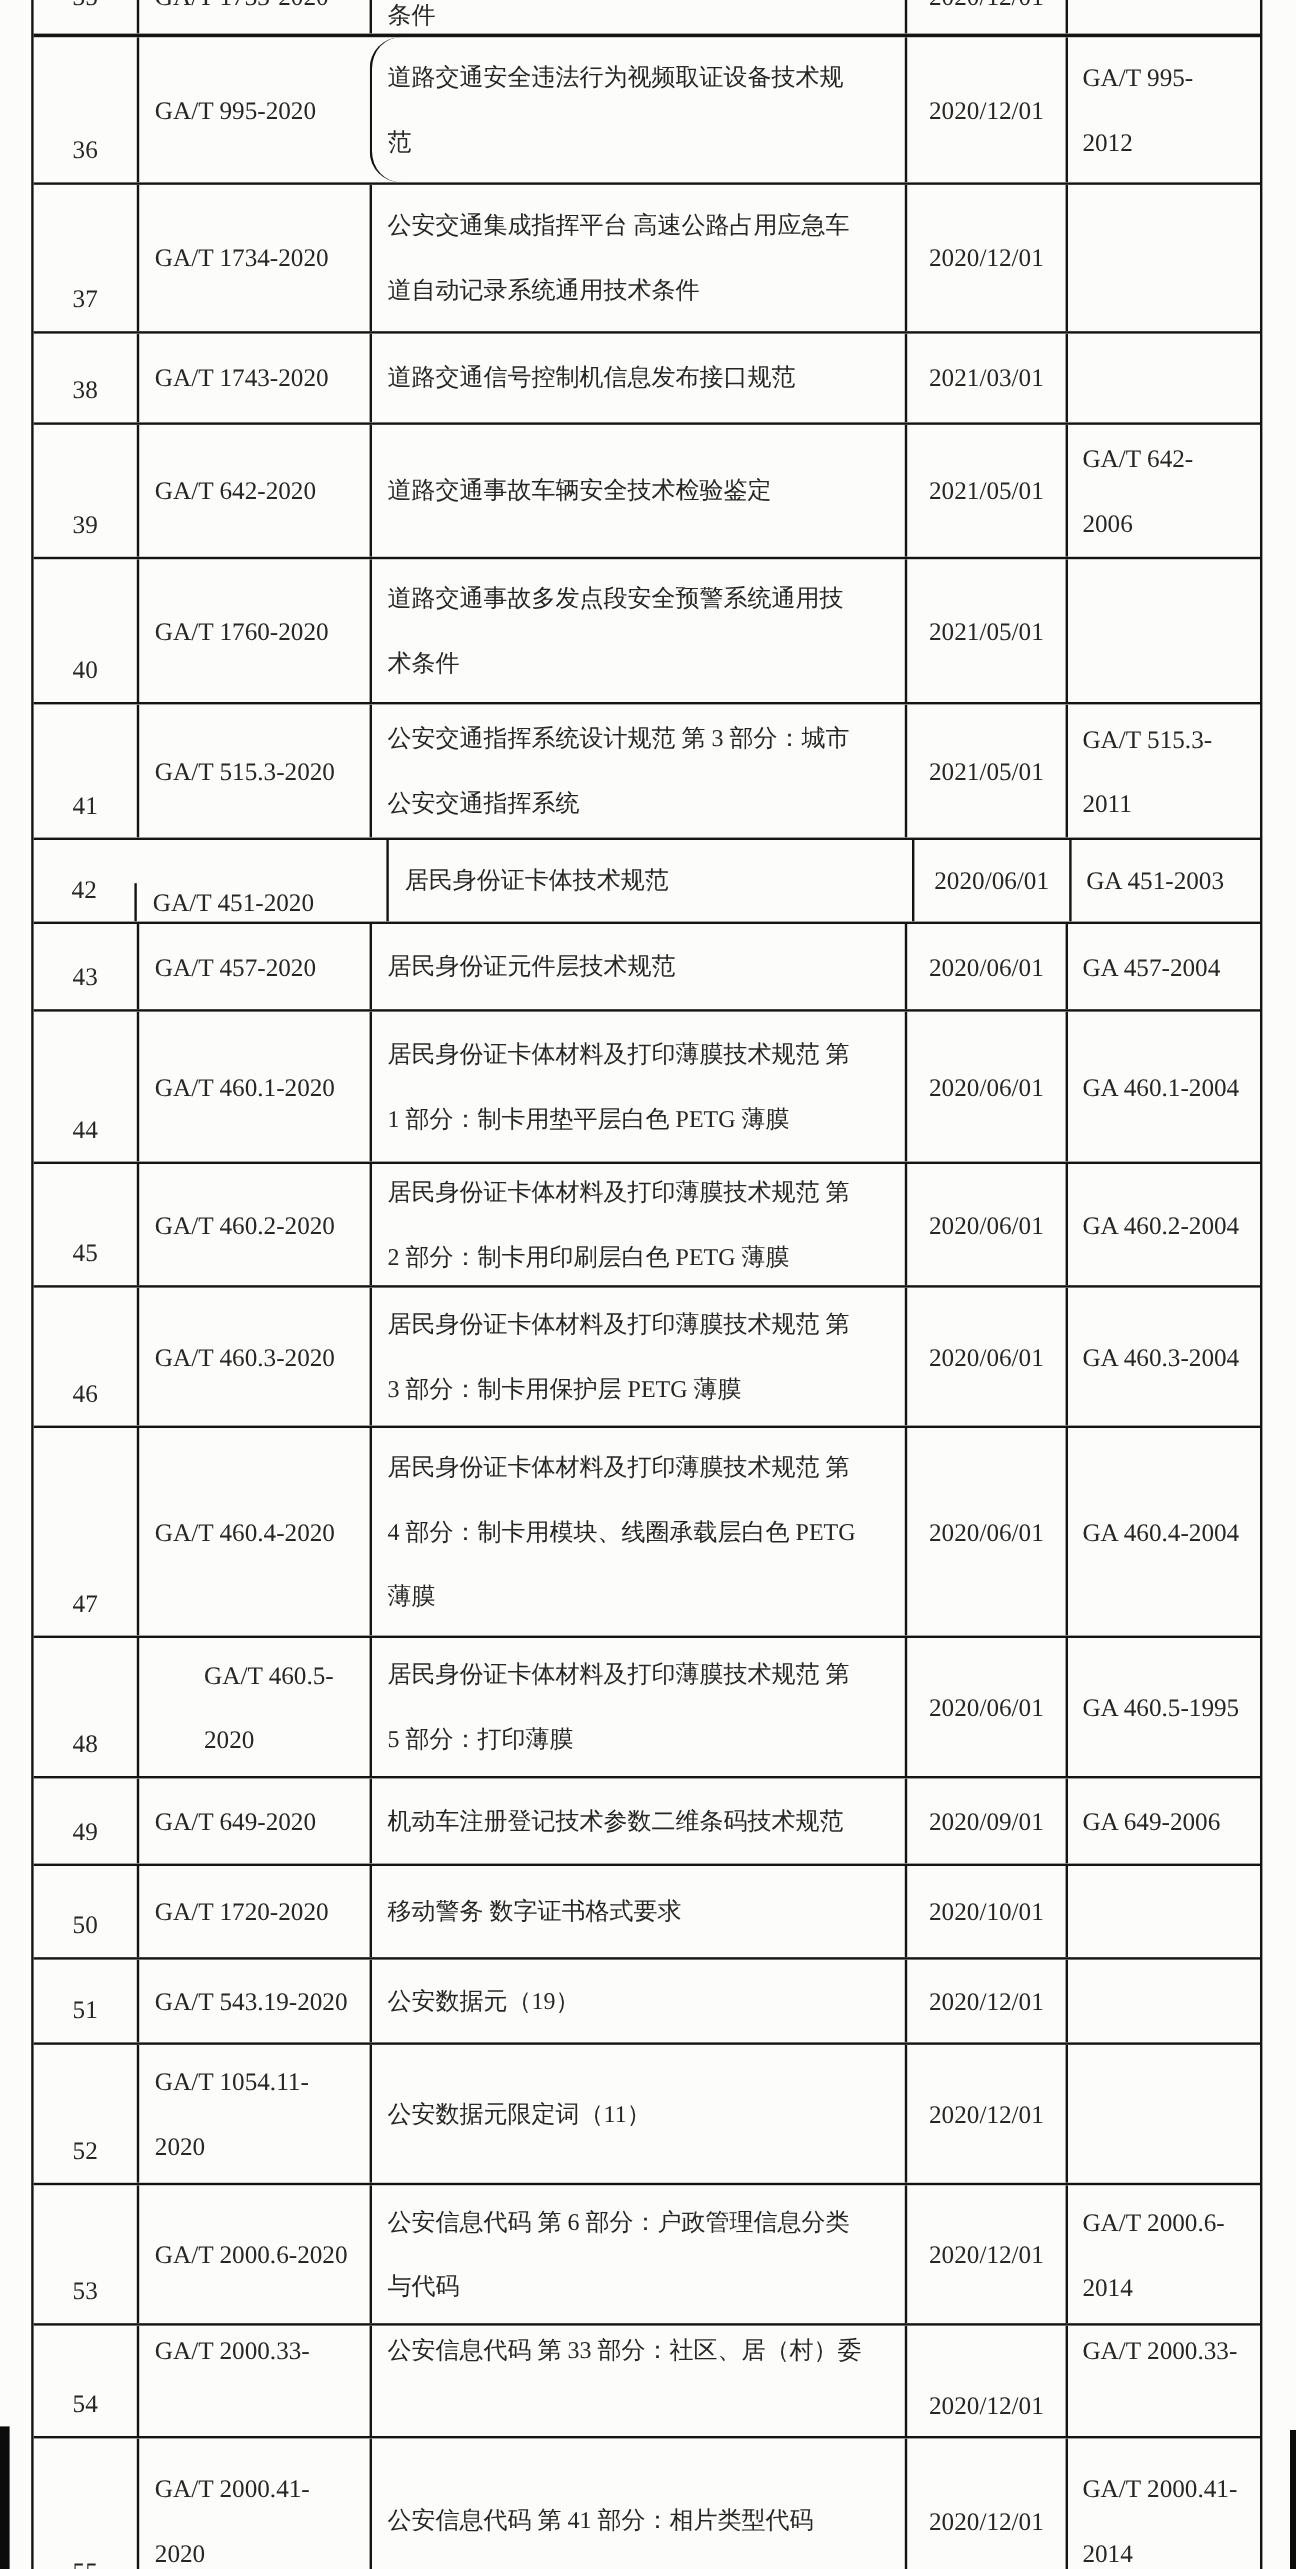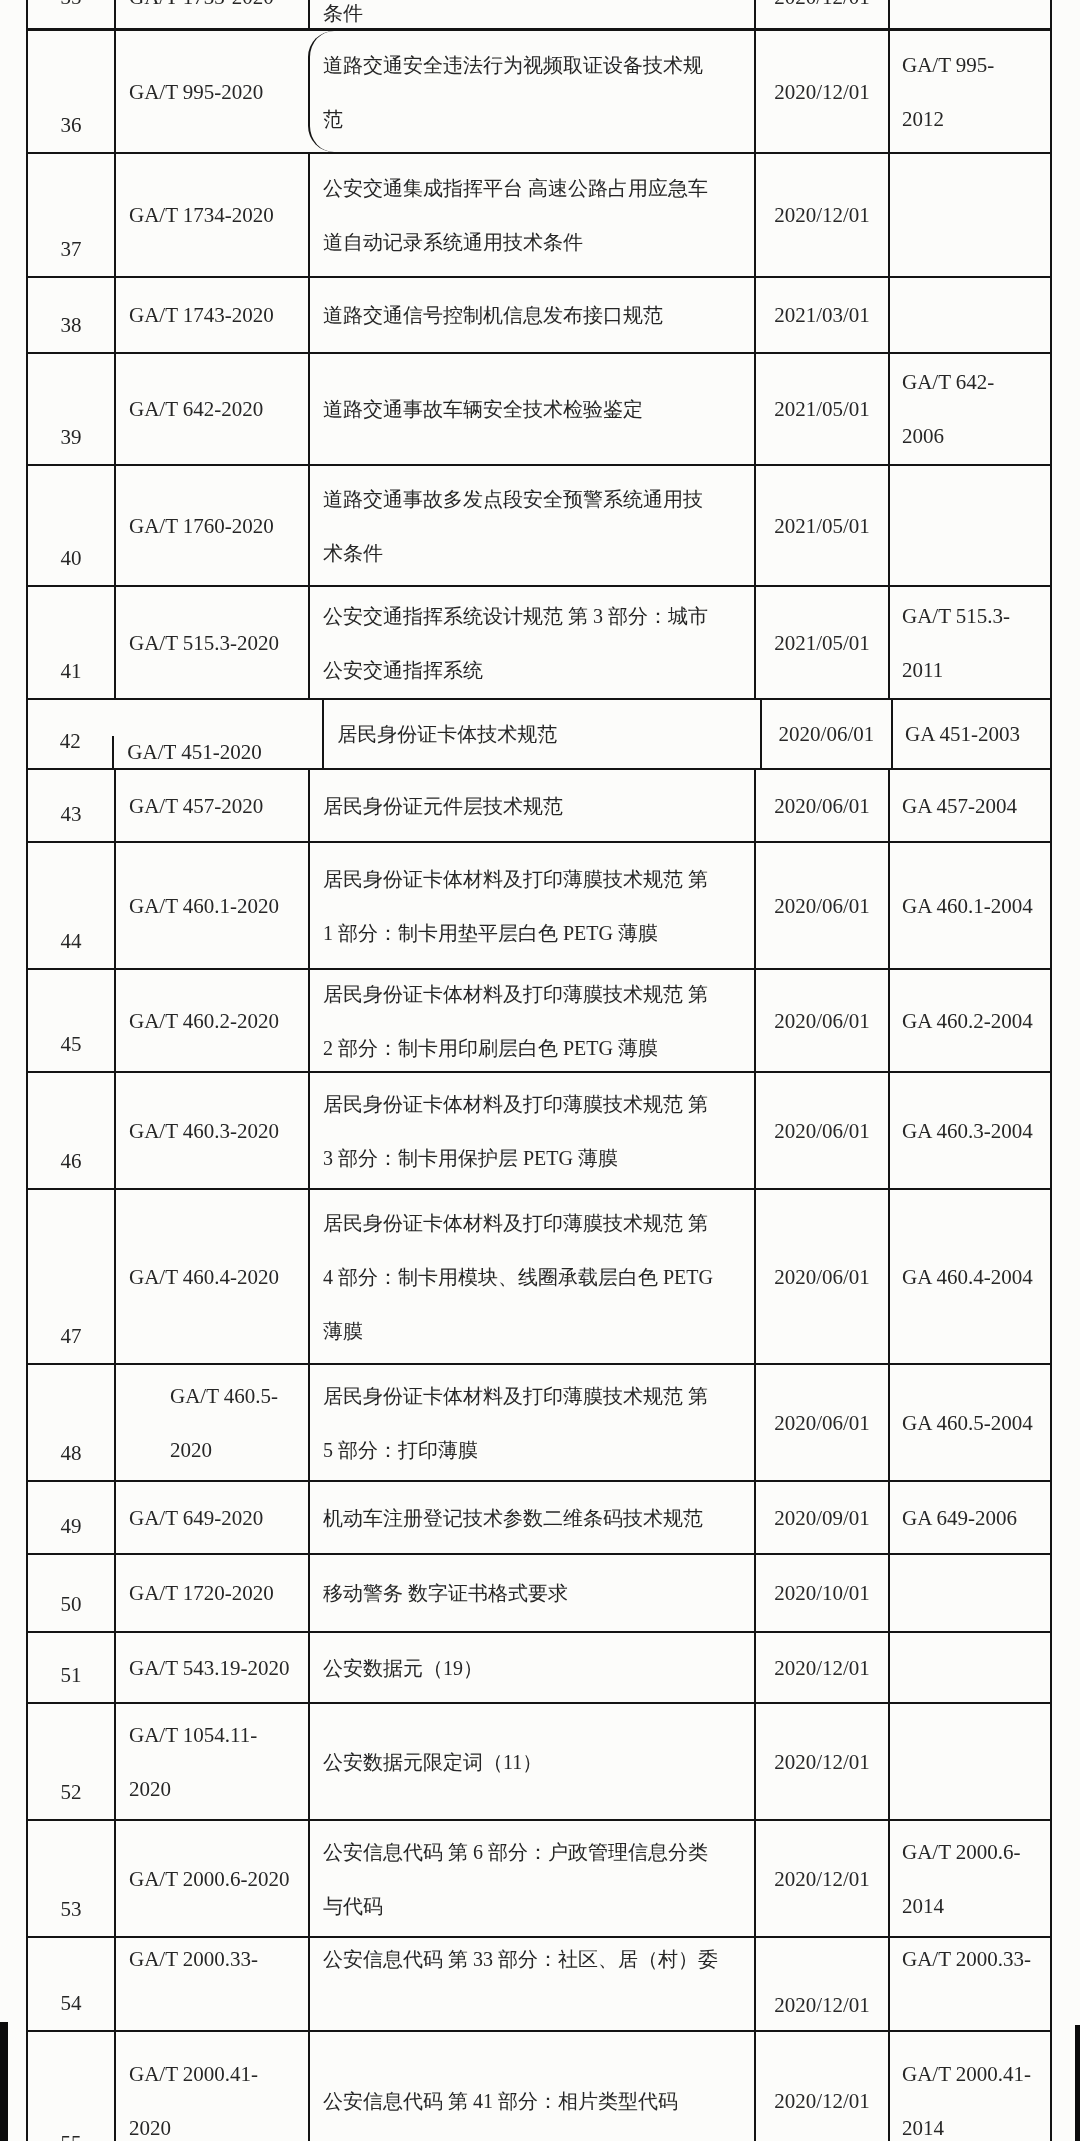--- a/index.html
+++ b/index.html
@@ -307,21 +307,21 @@
           <div class="txt">GA/T 460.5-2020</div>
         </div>
         <div class="cell c-name" style="width: 446px;">
           <div class="txt">居民身份证卡体材料及打印薄膜技术规范 第
 5 部分：打印薄膜</div>
         </div>
         <div class="cell c-date" style="width: 134px;">
           <div class="txt">2020/06/01</div>
         </div>
         <div class="cell c-repl" style="width: 162px;">
-          <div class="txt">GA 460.5-2004</div>
+          <div class="txt">GA 460.5-1995</div>
         </div>
       </div>
       <div class="row" style="height: 73px;">
         <div class="cell c-num" style="width: 86px;">
           <div class="txt">49</div>
         </div>
         <div class="cell c-code" style="width: 194px;">
           <div class="txt">GA/T 649-2020</div>
         </div>
         <div class="cell c-name" style="width: 446px;">

